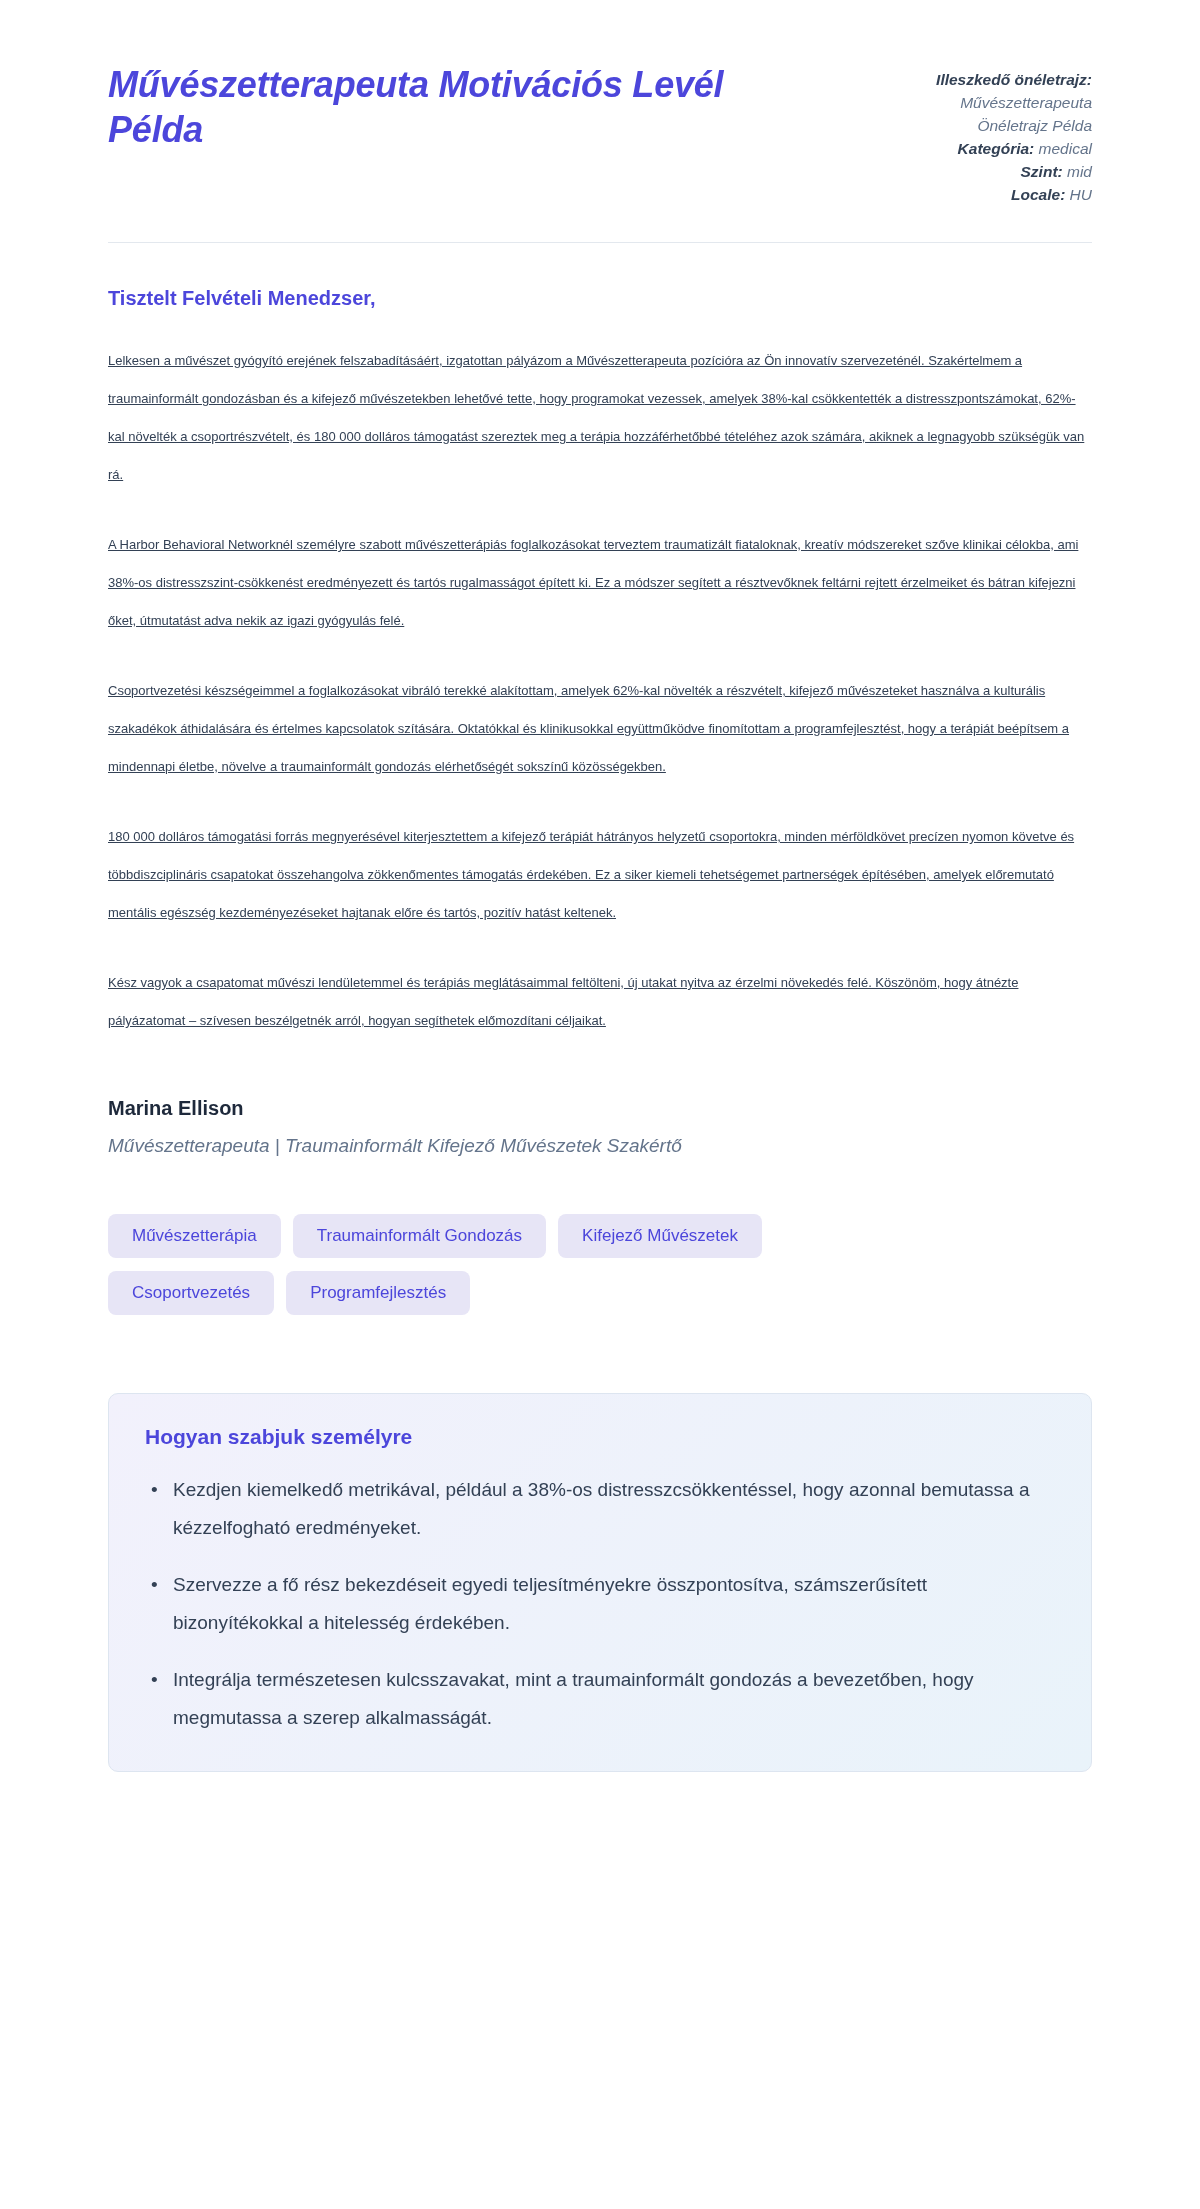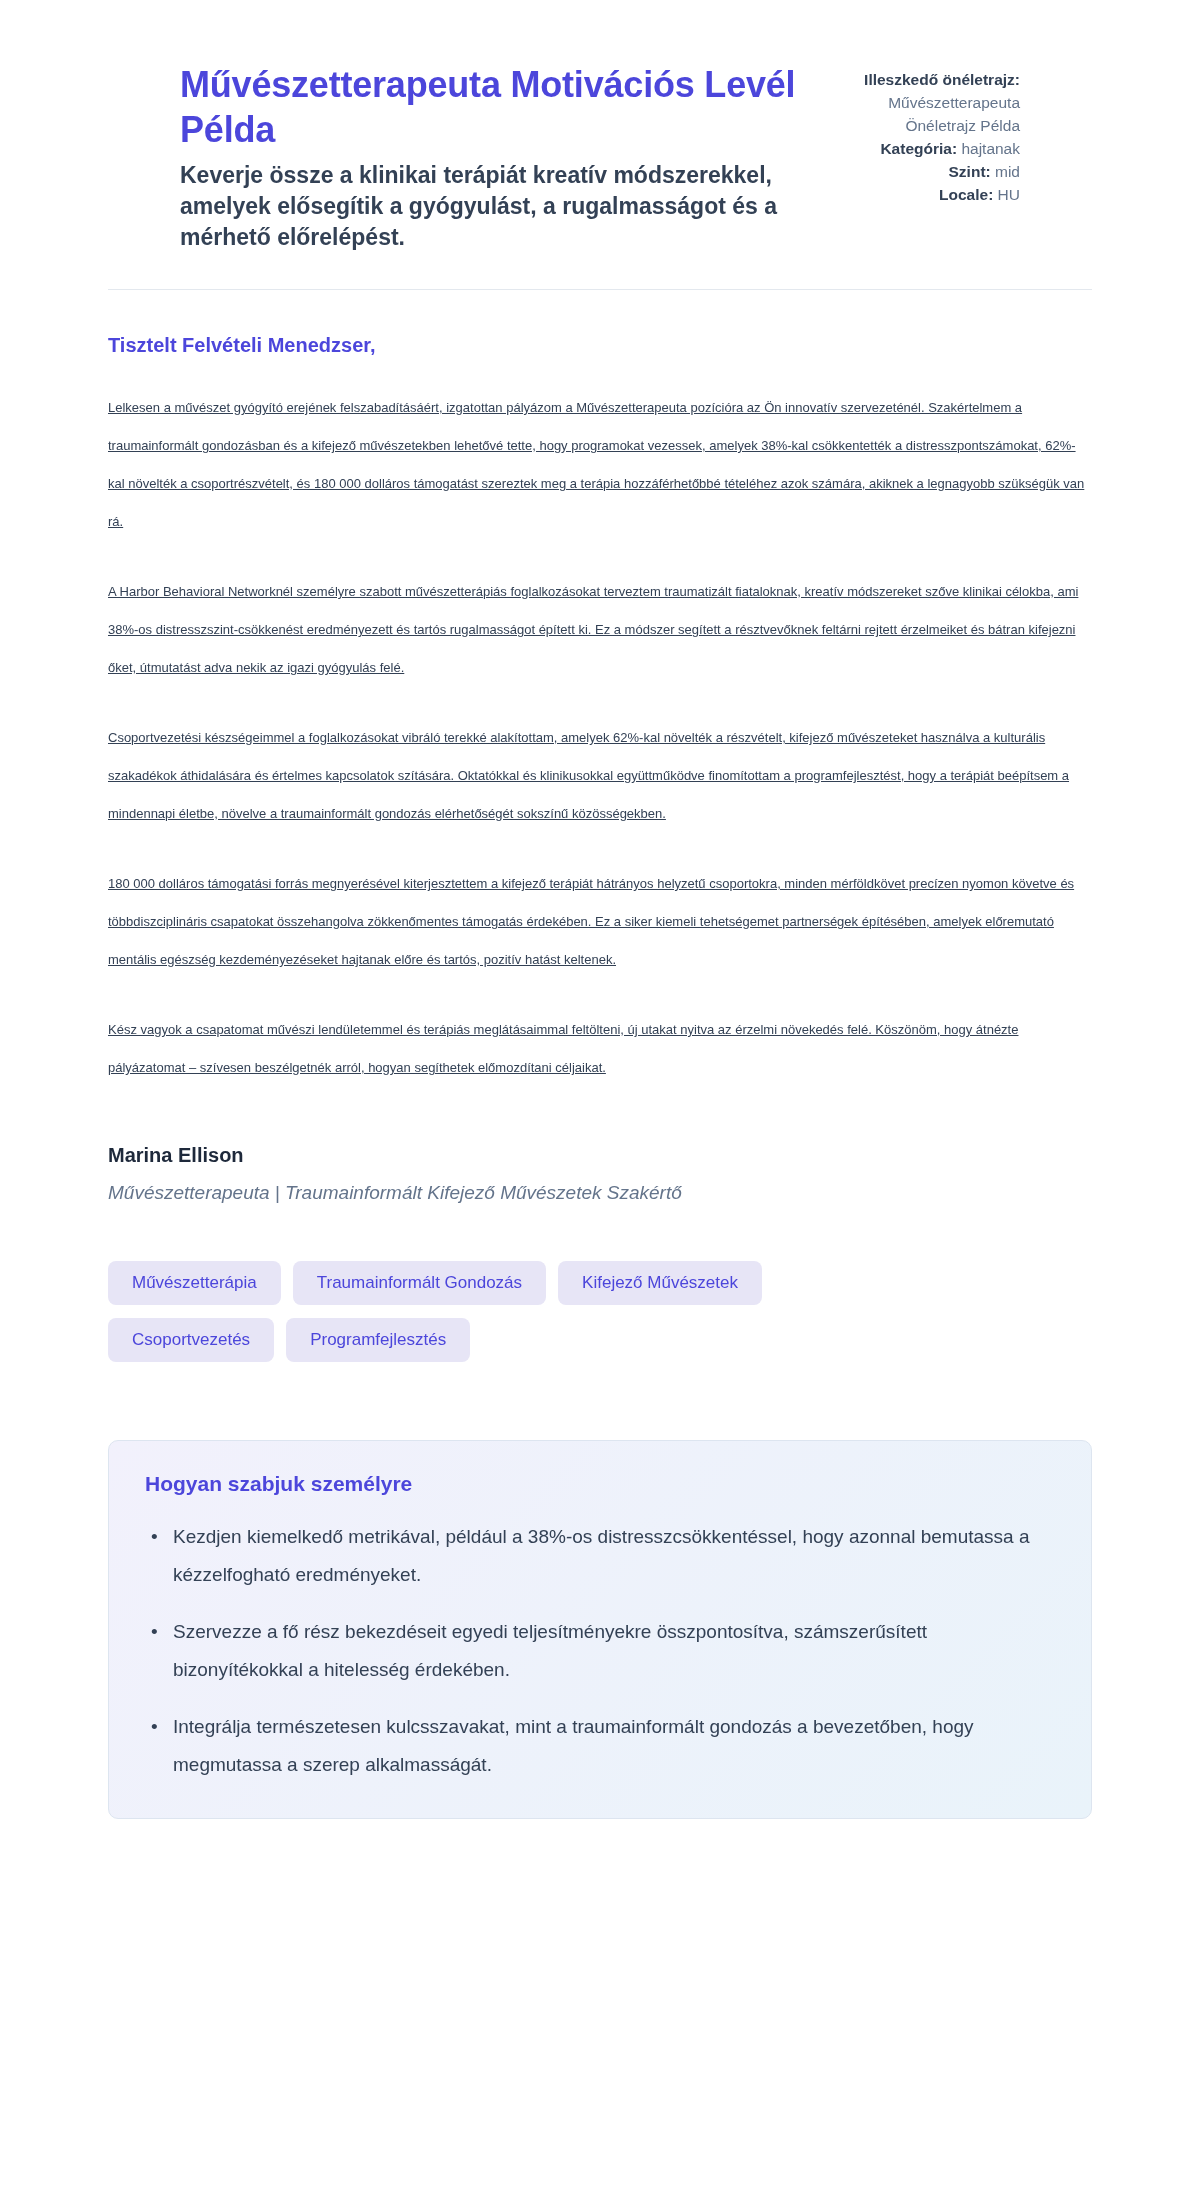--- a/index.html
+++ b/index.html
@@ -22,22 +22,23 @@
   }
   .page{
     width:984px;
     margin:0 auto;
     padding-top:62px;
     padding-bottom:70px;
   }
   
   .header{
     display:flex;
-    justify-content:center;
+    justify-content:space-between;
     align-items:flex-start;
+    font-style:italic;
   }
   .header-left{max-width:640px;}
   .title{
     font-size:36px;
     line-height:45px;
     font-weight:bold;
     color:var(--accent);
     letter-spacing:-0.2px;
   }
   .subtitle{
@@ -141,30 +142,29 @@
   }
 </style>
 </head>
 <body>
 
 <div class="page">
 
   <header class="header">
     <div class="header-left">
       <h1 class="title">Művészetterapeuta Motivációs Levél Példa</h1>
-      <p class="subtitle">Keverje össze a klinikai terápiát kreatív módszerekkel, amelyek elősegítik a gyógyulást, a rugalmasságot és a mérhető előrelépést.</p>
     </div>
     <aside class="meta">
       <div>
         <b>Illeszkedő önéletrajz:</b><br>
         <span>Művészetterapeuta Önéletrajz Példa</span>
       </div>
       <div>
         <b>Kategória:</b>
-        <span>hajtanak</span>
+        <span>medical</span>
       </div>
       <div>
         <b>Szint:</b>
         <span>mid</span>
       </div>
       <div>
         <b>Locale:</b>
         <span>HU</span>
       </div>
     </aside>

